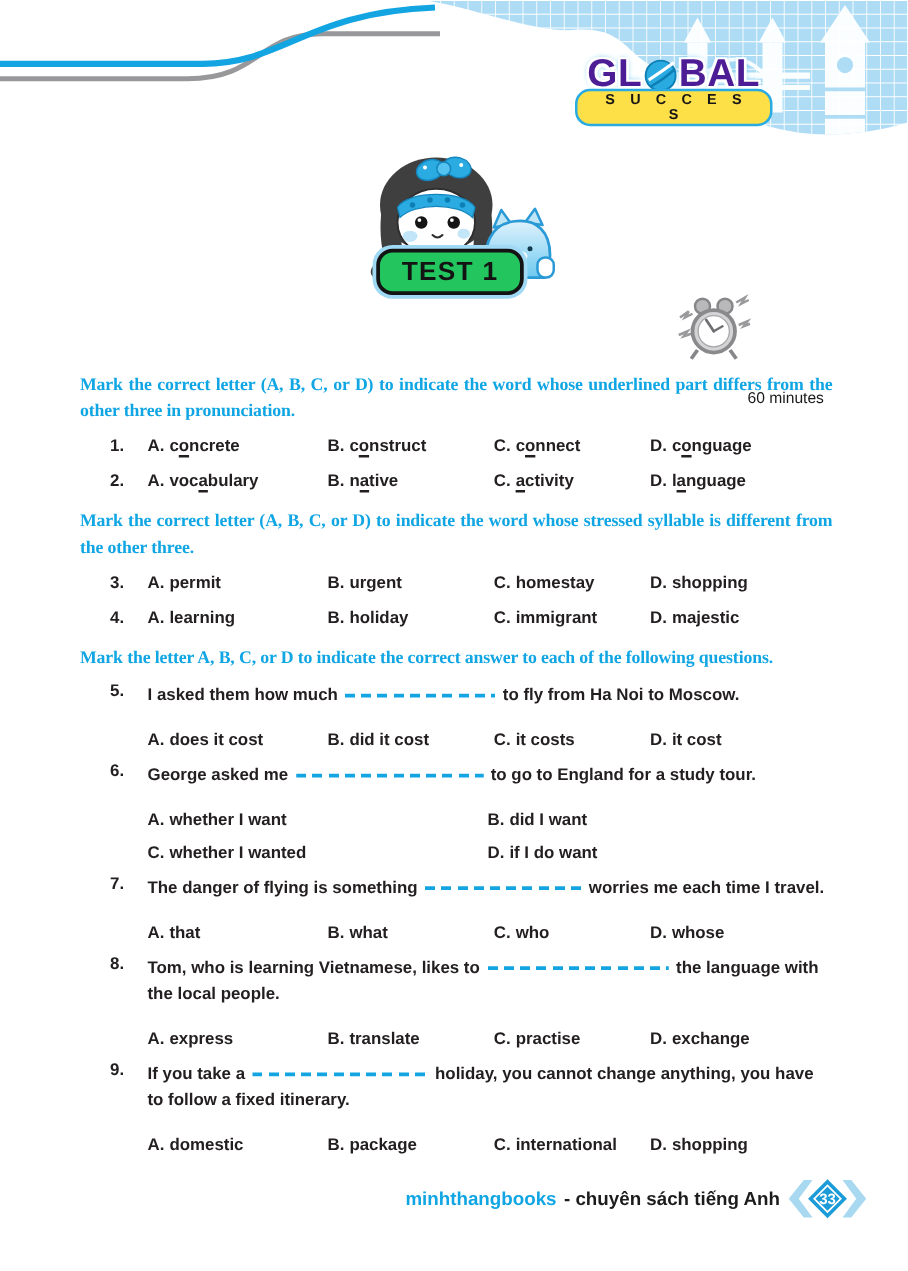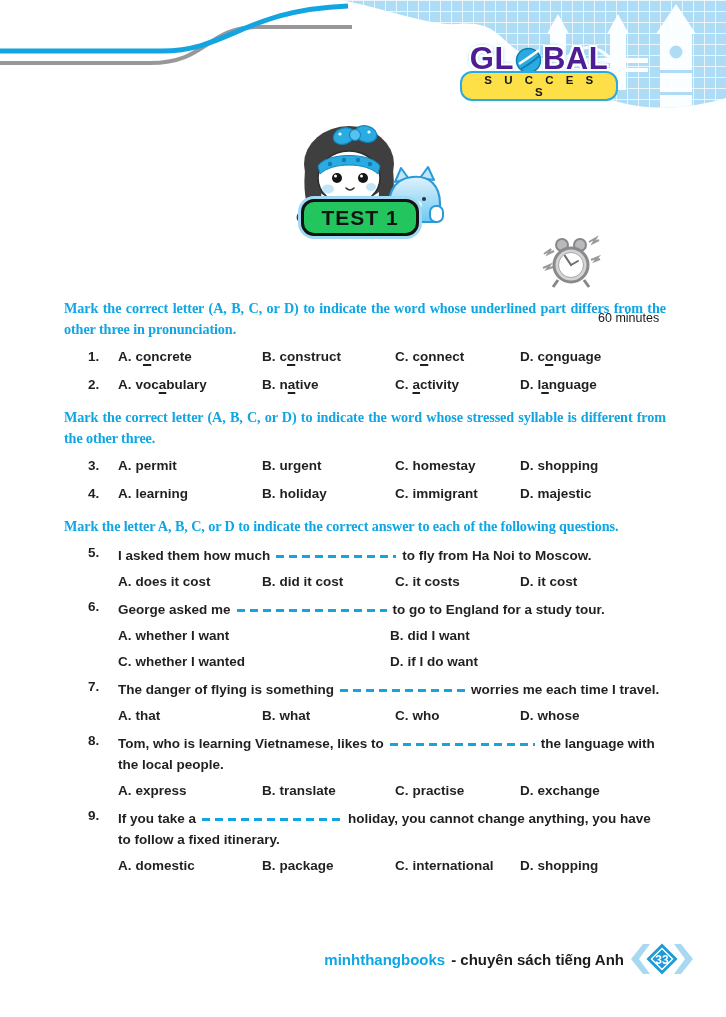--- a/index.html
+++ b/index.html
@@ -39,21 +39,21 @@
     color:#10a5e3;font-weight:bold;font-size:14.2px;line-height:21px;
     text-align:justify;letter-spacing:-0.1px;margin:0 0 8px 0;font-family:Liberation Serif, serif;
   }
   section{display:block;margin:0 0 14px 0;}
   .qrow{display:grid;grid-template-columns:30px 144px 133px 125px 1fr;
     margin:0 0 11px 24px;font-size:13.5px;font-weight:bold;line-height:17px;}
   .q{display:flex;margin:0 0 9px 24px;font-size:13.5px;font-weight:bold;}
   .qnum{width:30px;flex:none;}
   .qbody{flex:1;max-width:548px;}
   .stem{margin:0;line-height:21px;}
-  .opts{display:grid;margin-top:7px;line-height:17px;}
+  .opts{display:grid;margin-top:17px;line-height:17px;}
   .opts4{grid-template-columns:144px 133px 125px 1fr;}
   .opts2{grid-template-columns:272px 1fr;row-gap:9px;}
   .olabel{margin-right:4px;}
   .u{text-decoration:underline;text-underline-offset:2.5px;text-decoration-thickness:1.5px;}
   .blank{display:inline-block;height:2.6px;margin:0 6px;vertical-align:2px;
     background:repeating-linear-gradient(90deg,#12a5e2 0 8px,transparent 8px 13px);}
   .b120{width:120px}.b150{width:150px}.b125{width:125px}.b145{width:145px}.b140{width:140px}
   
   .footer{position:absolute;top:941px;right:32px;display:flex;align-items:center;gap:6px;z-index:1;}
   .brand{color:#10a5e3;font-weight:bold;font-size:15px;}

